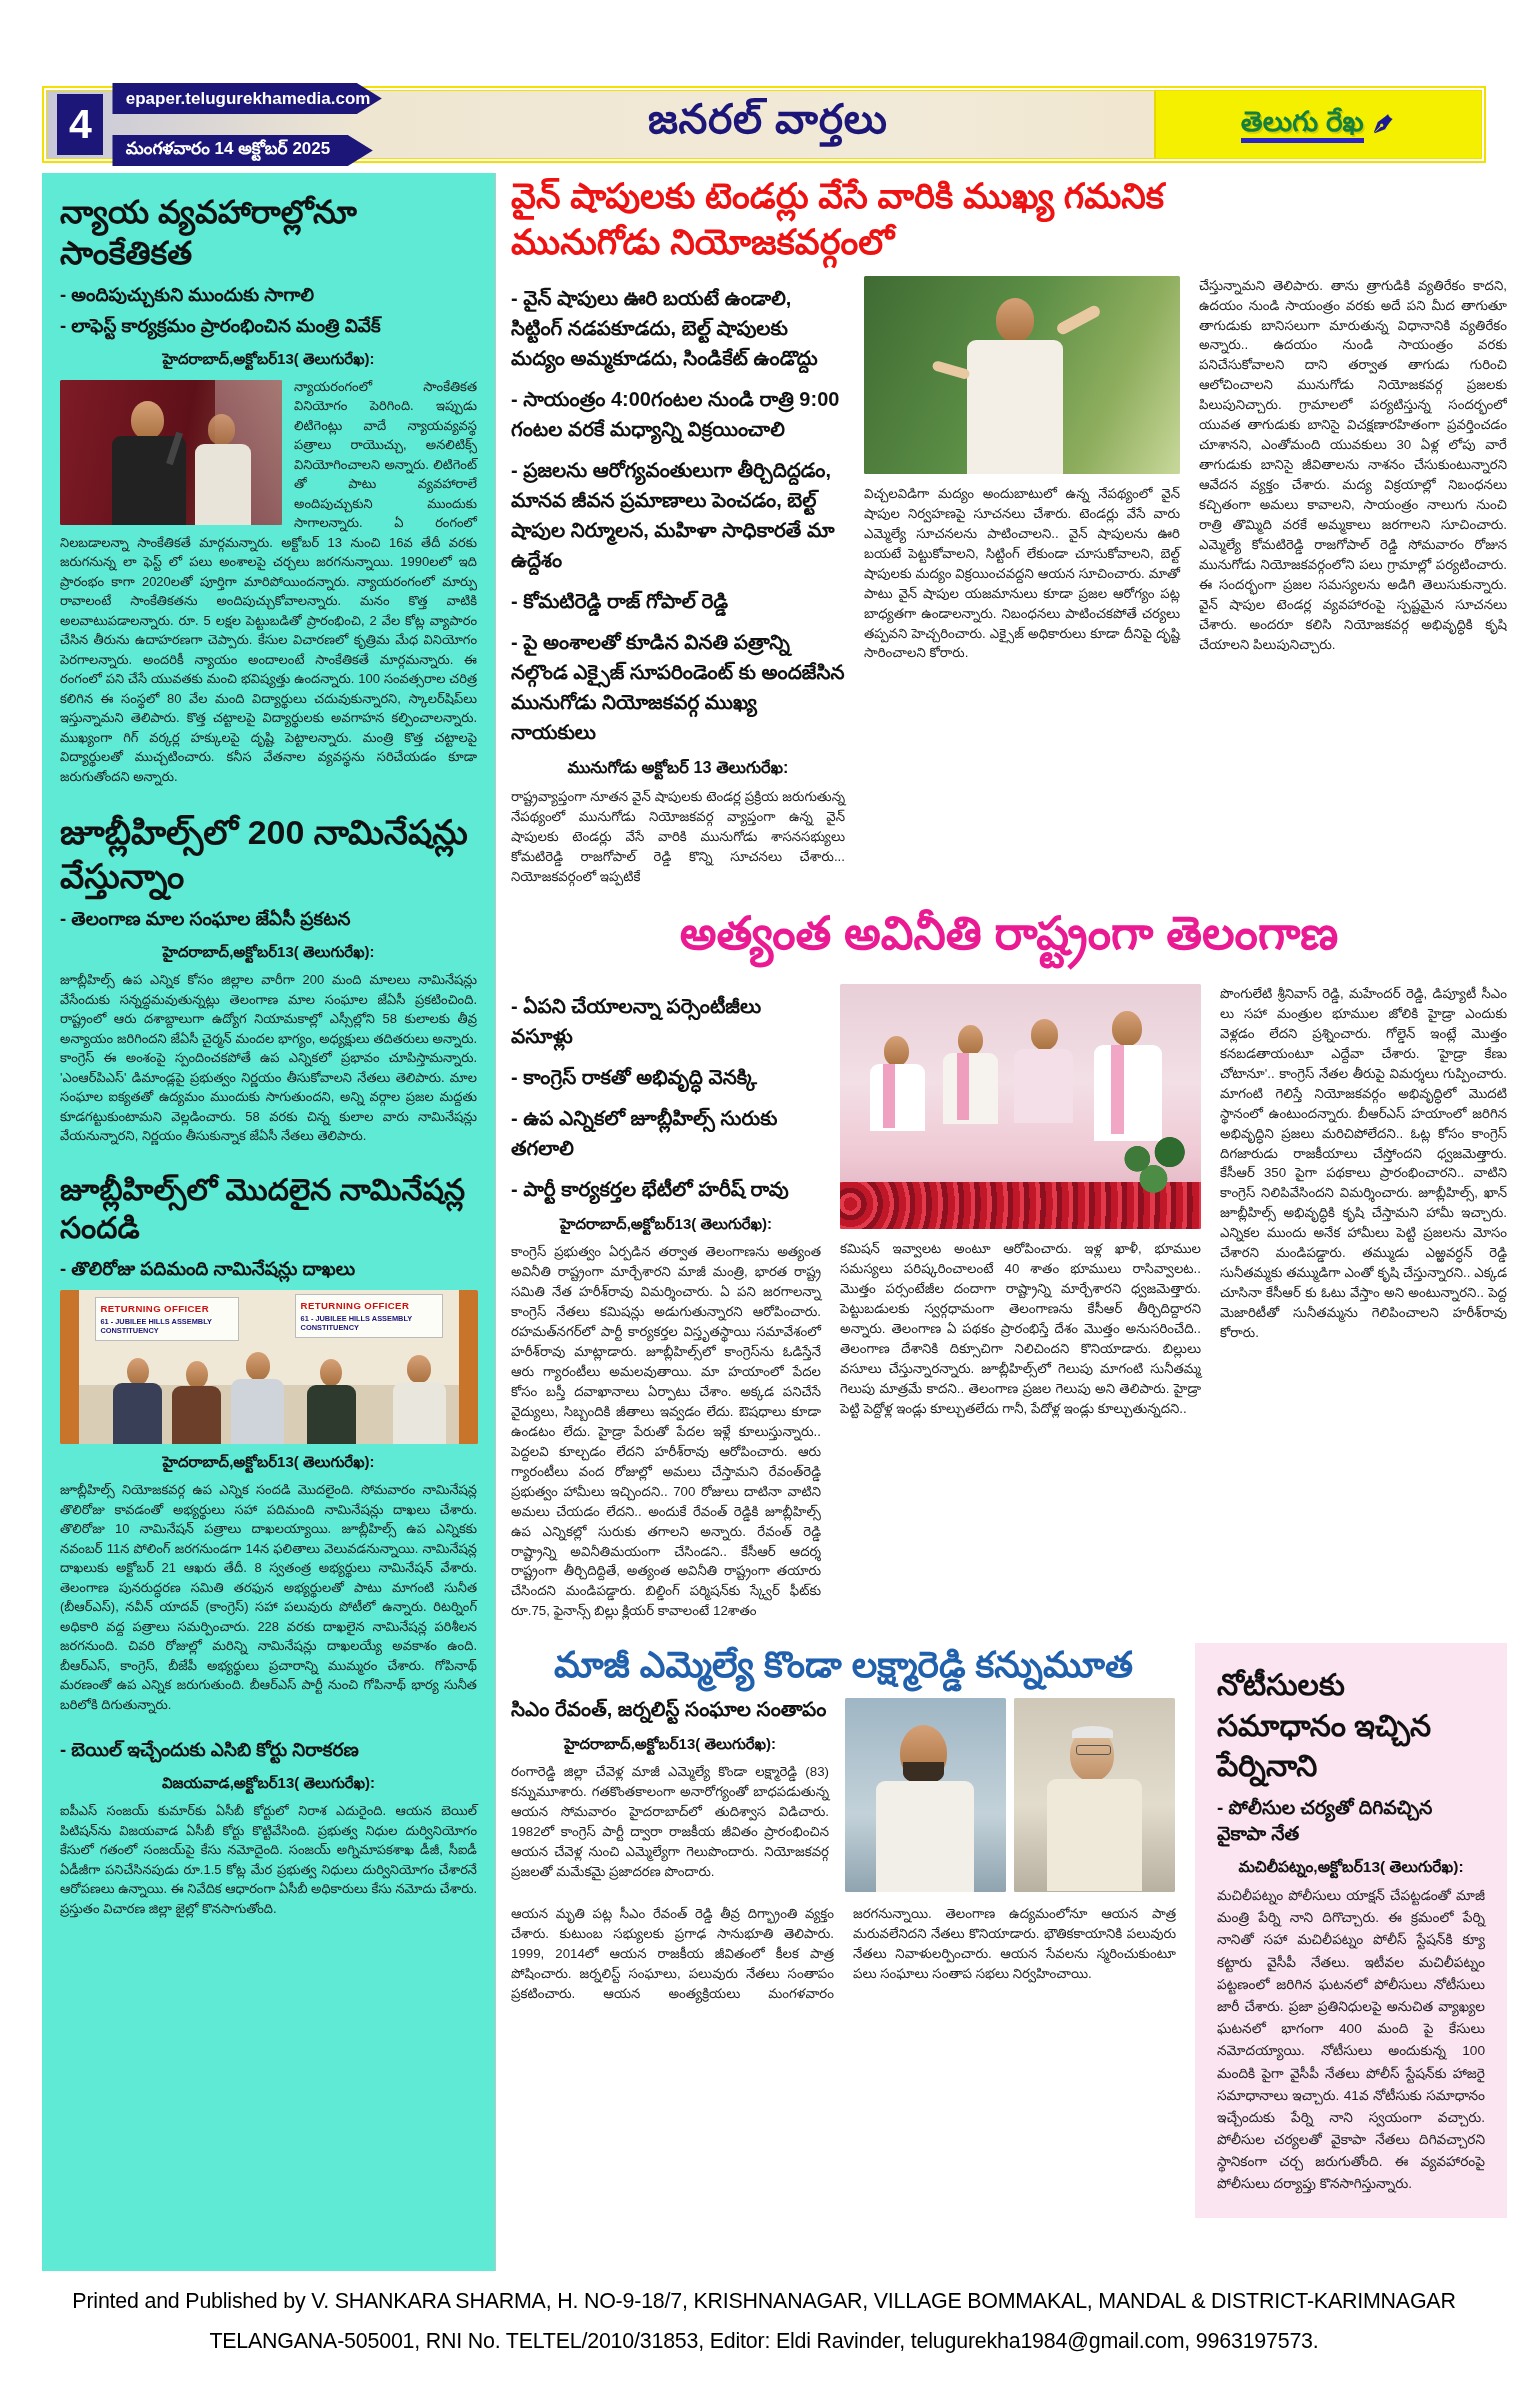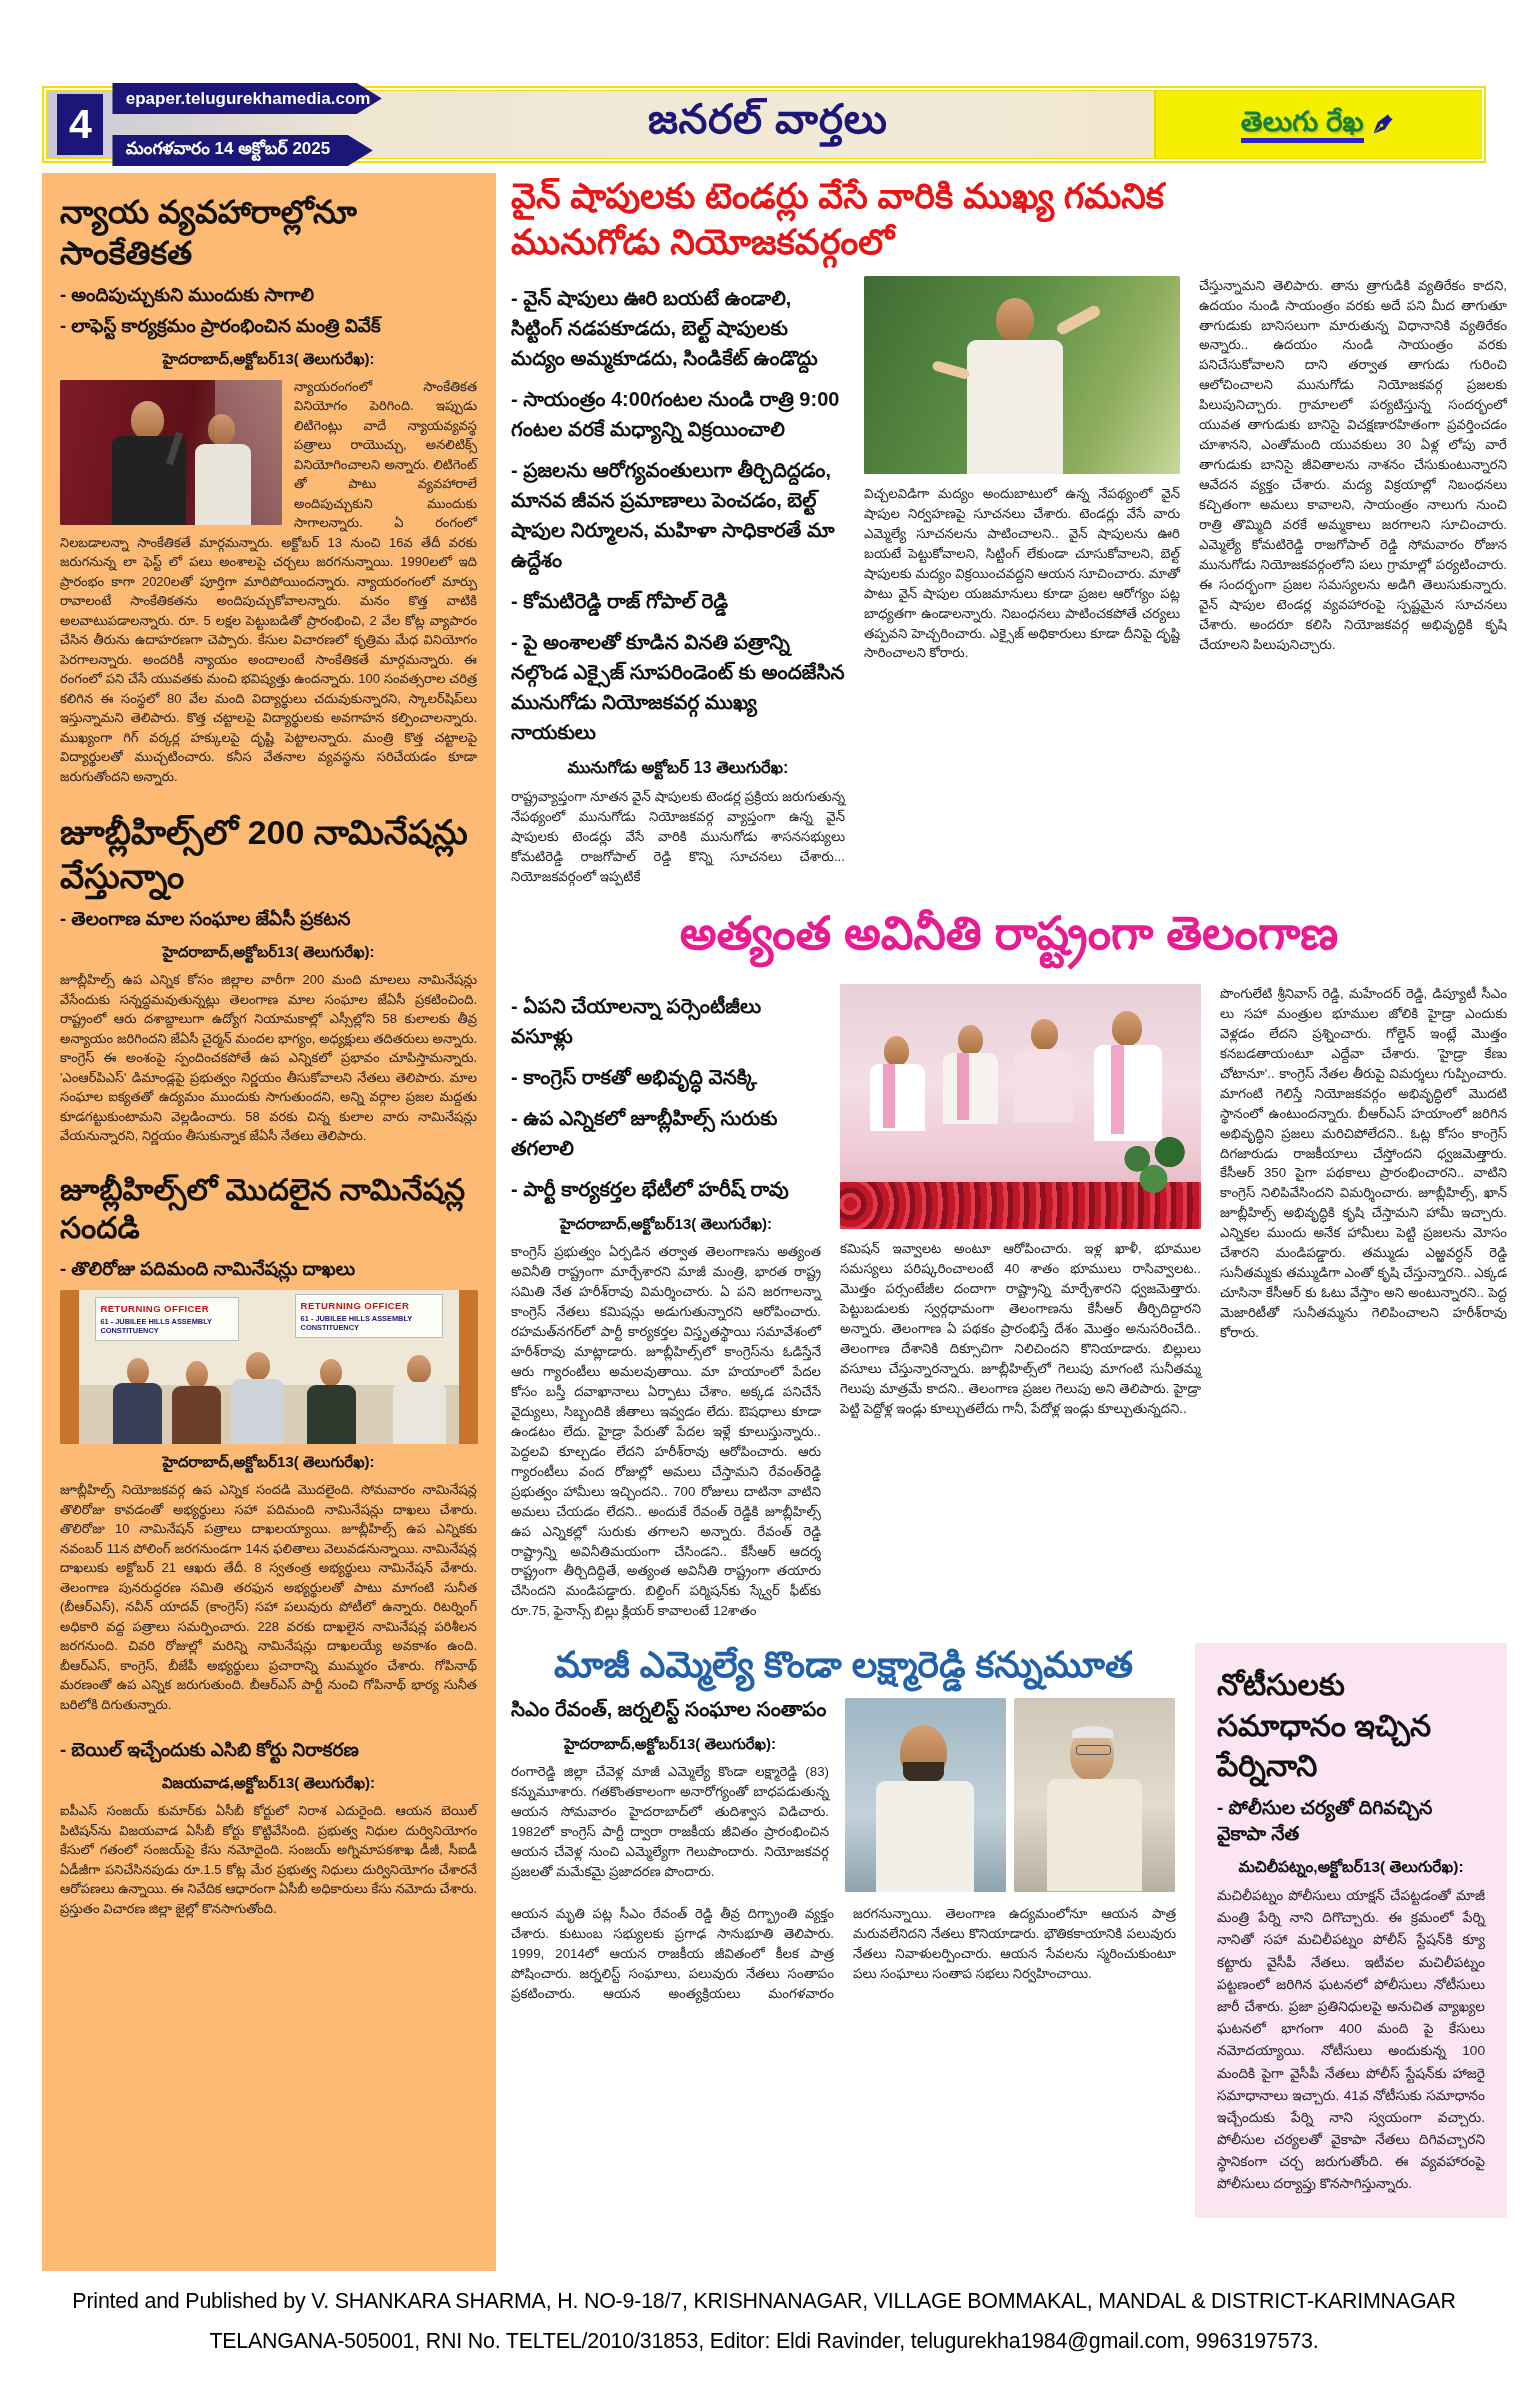--- a/index.html
+++ b/index.html
@@ -20,21 +20,21 @@
   .ribbon.site{font-size:17px;width:222px;}
   .ribbon.date{font-size:17px;width:213px;}
   .sect{flex:1;text-align:center;color:#1c1678;font-size:41px;font-weight:700;letter-spacing:0.7px;}
   .mast{width:327px;height:100%;background:#f4f000;border-left:2.2px solid #e6d800;
         display:flex;align-items:center;justify-content:center;gap:4.4px;box-sizing:border-box;}
   .mast .word{color:#15803d;font-size:28px;font-weight:700;border-bottom:5.2px solid #2a24c8;line-height:1.15;
         text-shadow:1.5px 1.5px 0 #d8d000;}
   .mast .nib{color:#1a1a99;font-size:33px;transform:rotate(135deg);}
 
   
-  .leftcol{position:absolute;top:173px;left:42px;width:454px;height:2098px;background:#fdba74;
+  .leftcol{position:absolute;top:173px;left:42px;width:454px;height:2098px;background:#5eead4;
            box-sizing:border-box;padding:19px 18px;overflow:hidden;border-right:0.7px solid #b9c9c0;}
   .hl-l{font-weight:700;color:#111;line-height:1.28;}
   .sub{font-weight:700;font-size:18.5px;margin:10.3px 0 4.4px;color:#111;}
   .dl{font-weight:700;font-size:15px;text-align:center;margin:9px 0 6px;color:#111;}
   .bd{font-size:13px;line-height:1.5;text-align:justify;color:#1c1c1c;}
   .art{margin-bottom:25px;}
 
   
   .main{position:absolute;top:173px;left:511px;width:996px;height:2098px;overflow:hidden;}
   .hl-red{color:#ee1212;font-size:35px;font-weight:700;line-height:1.32;}

